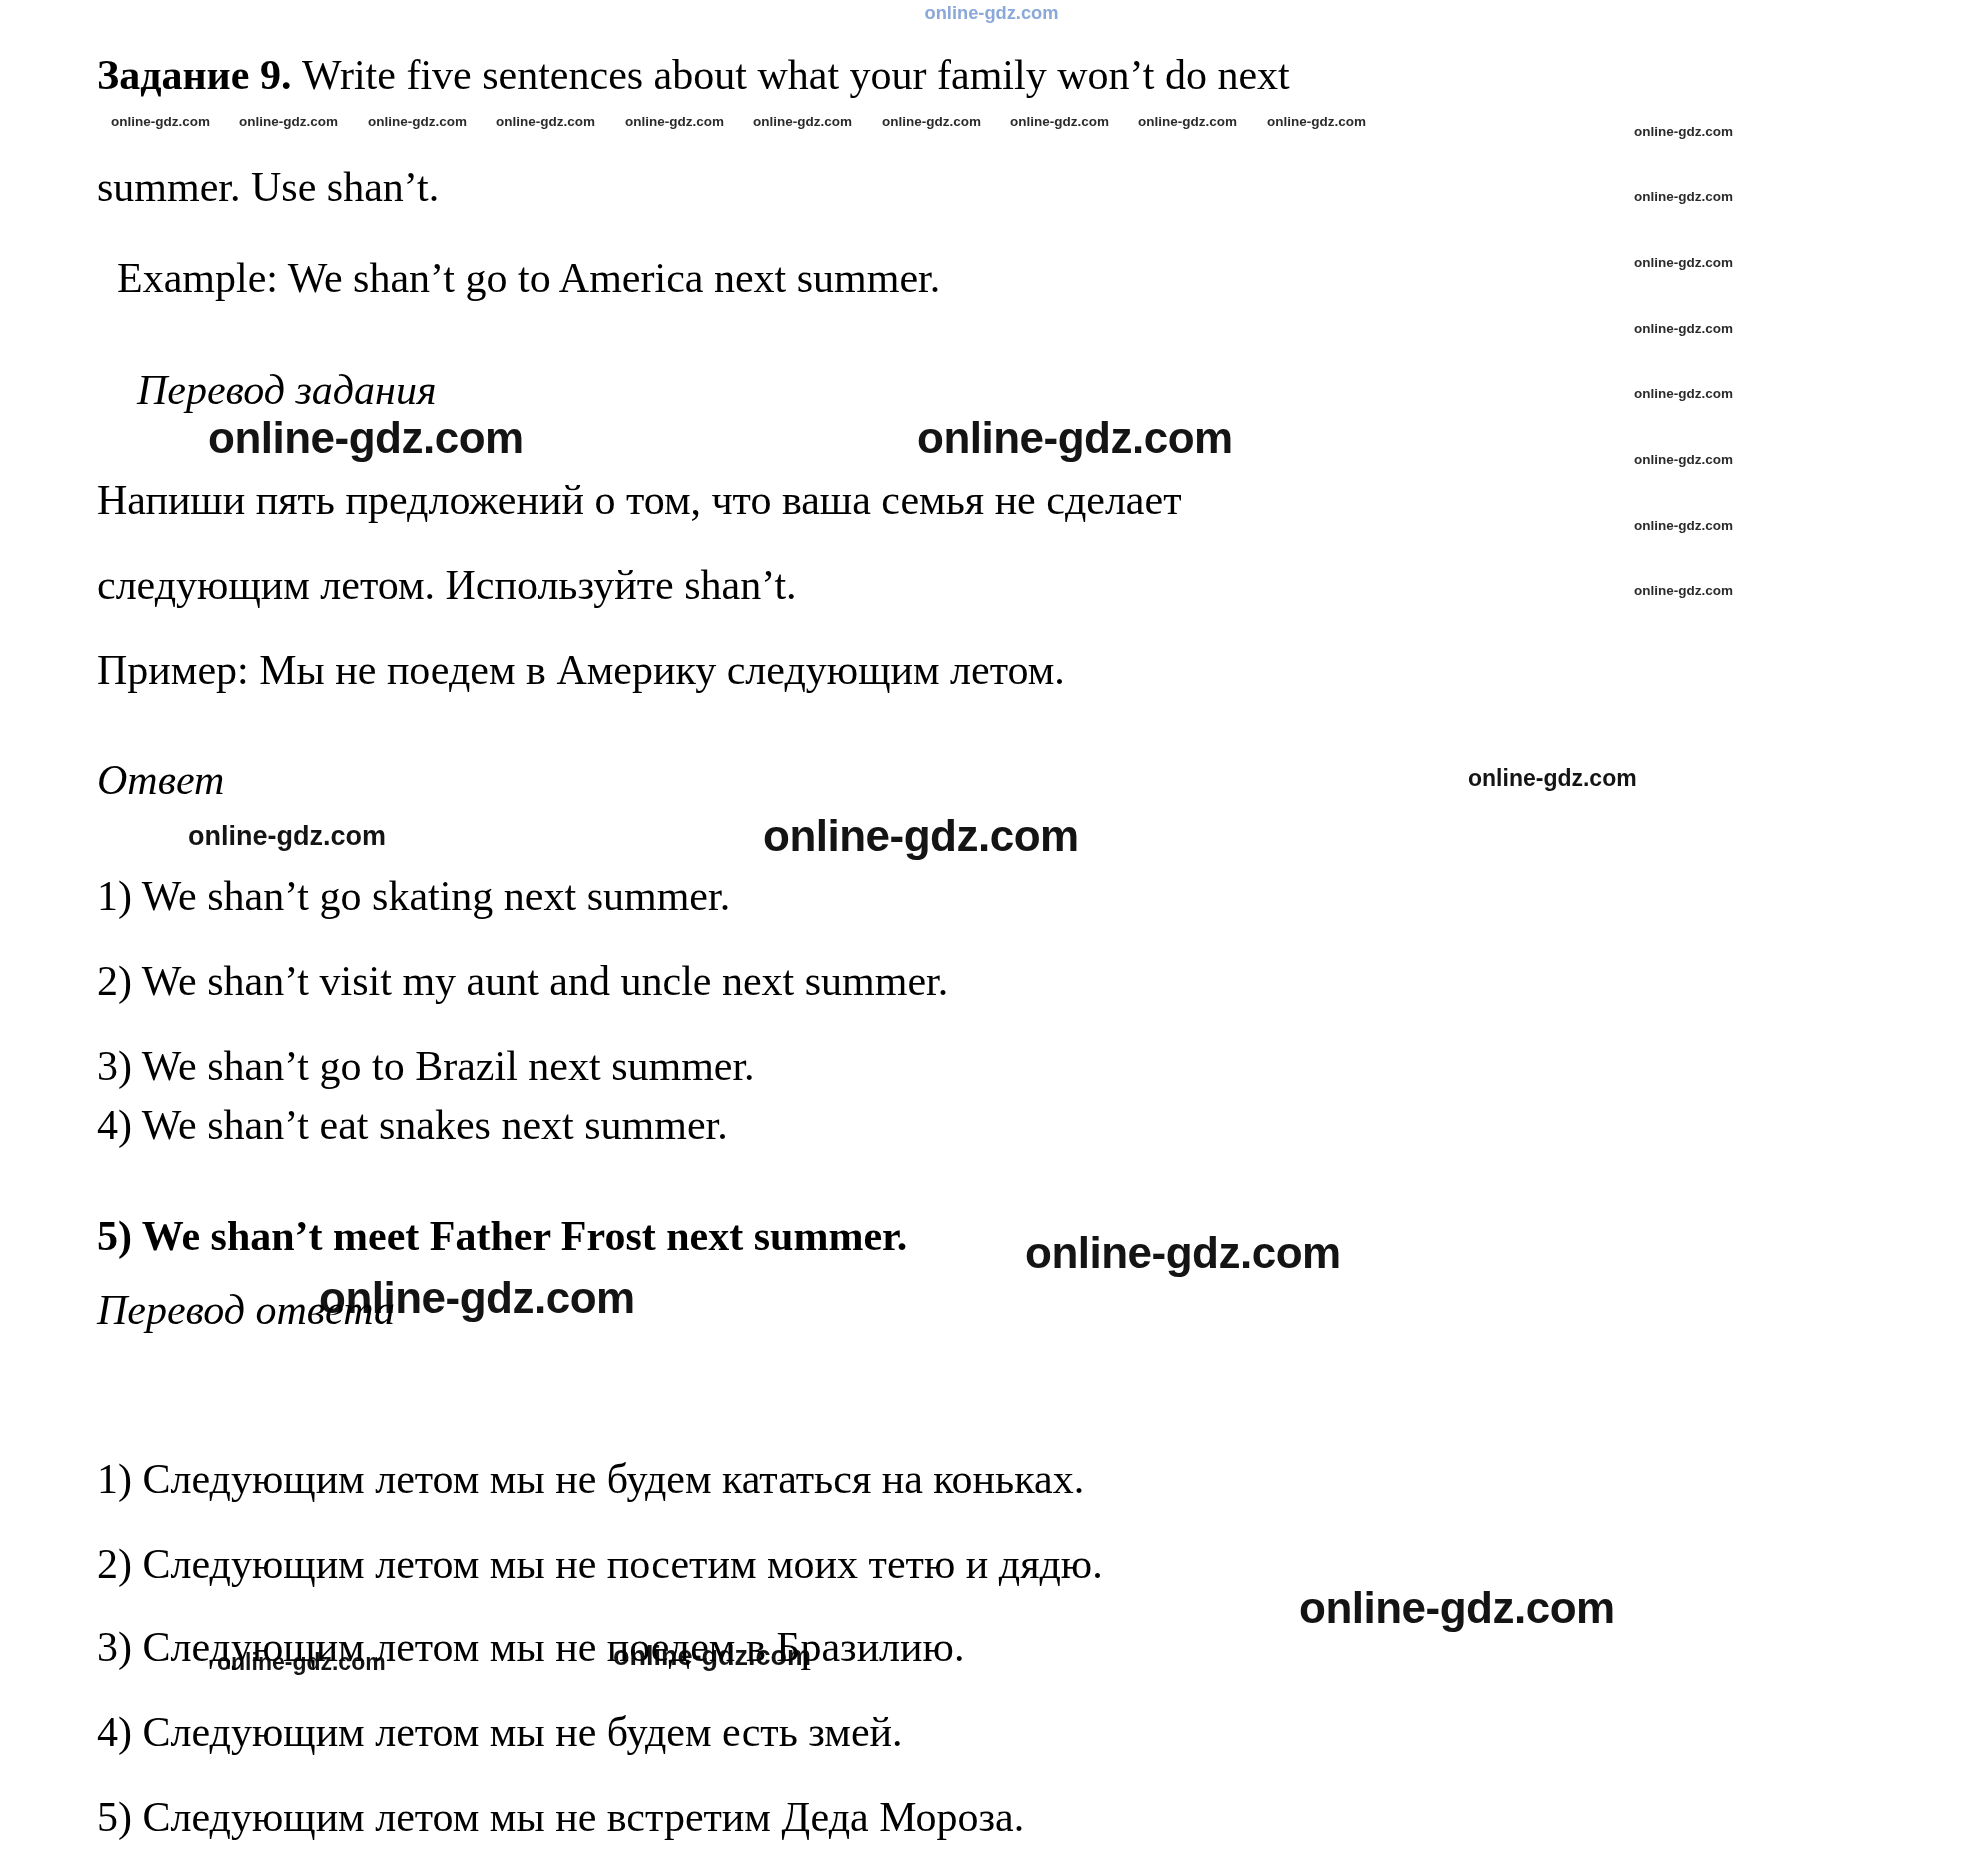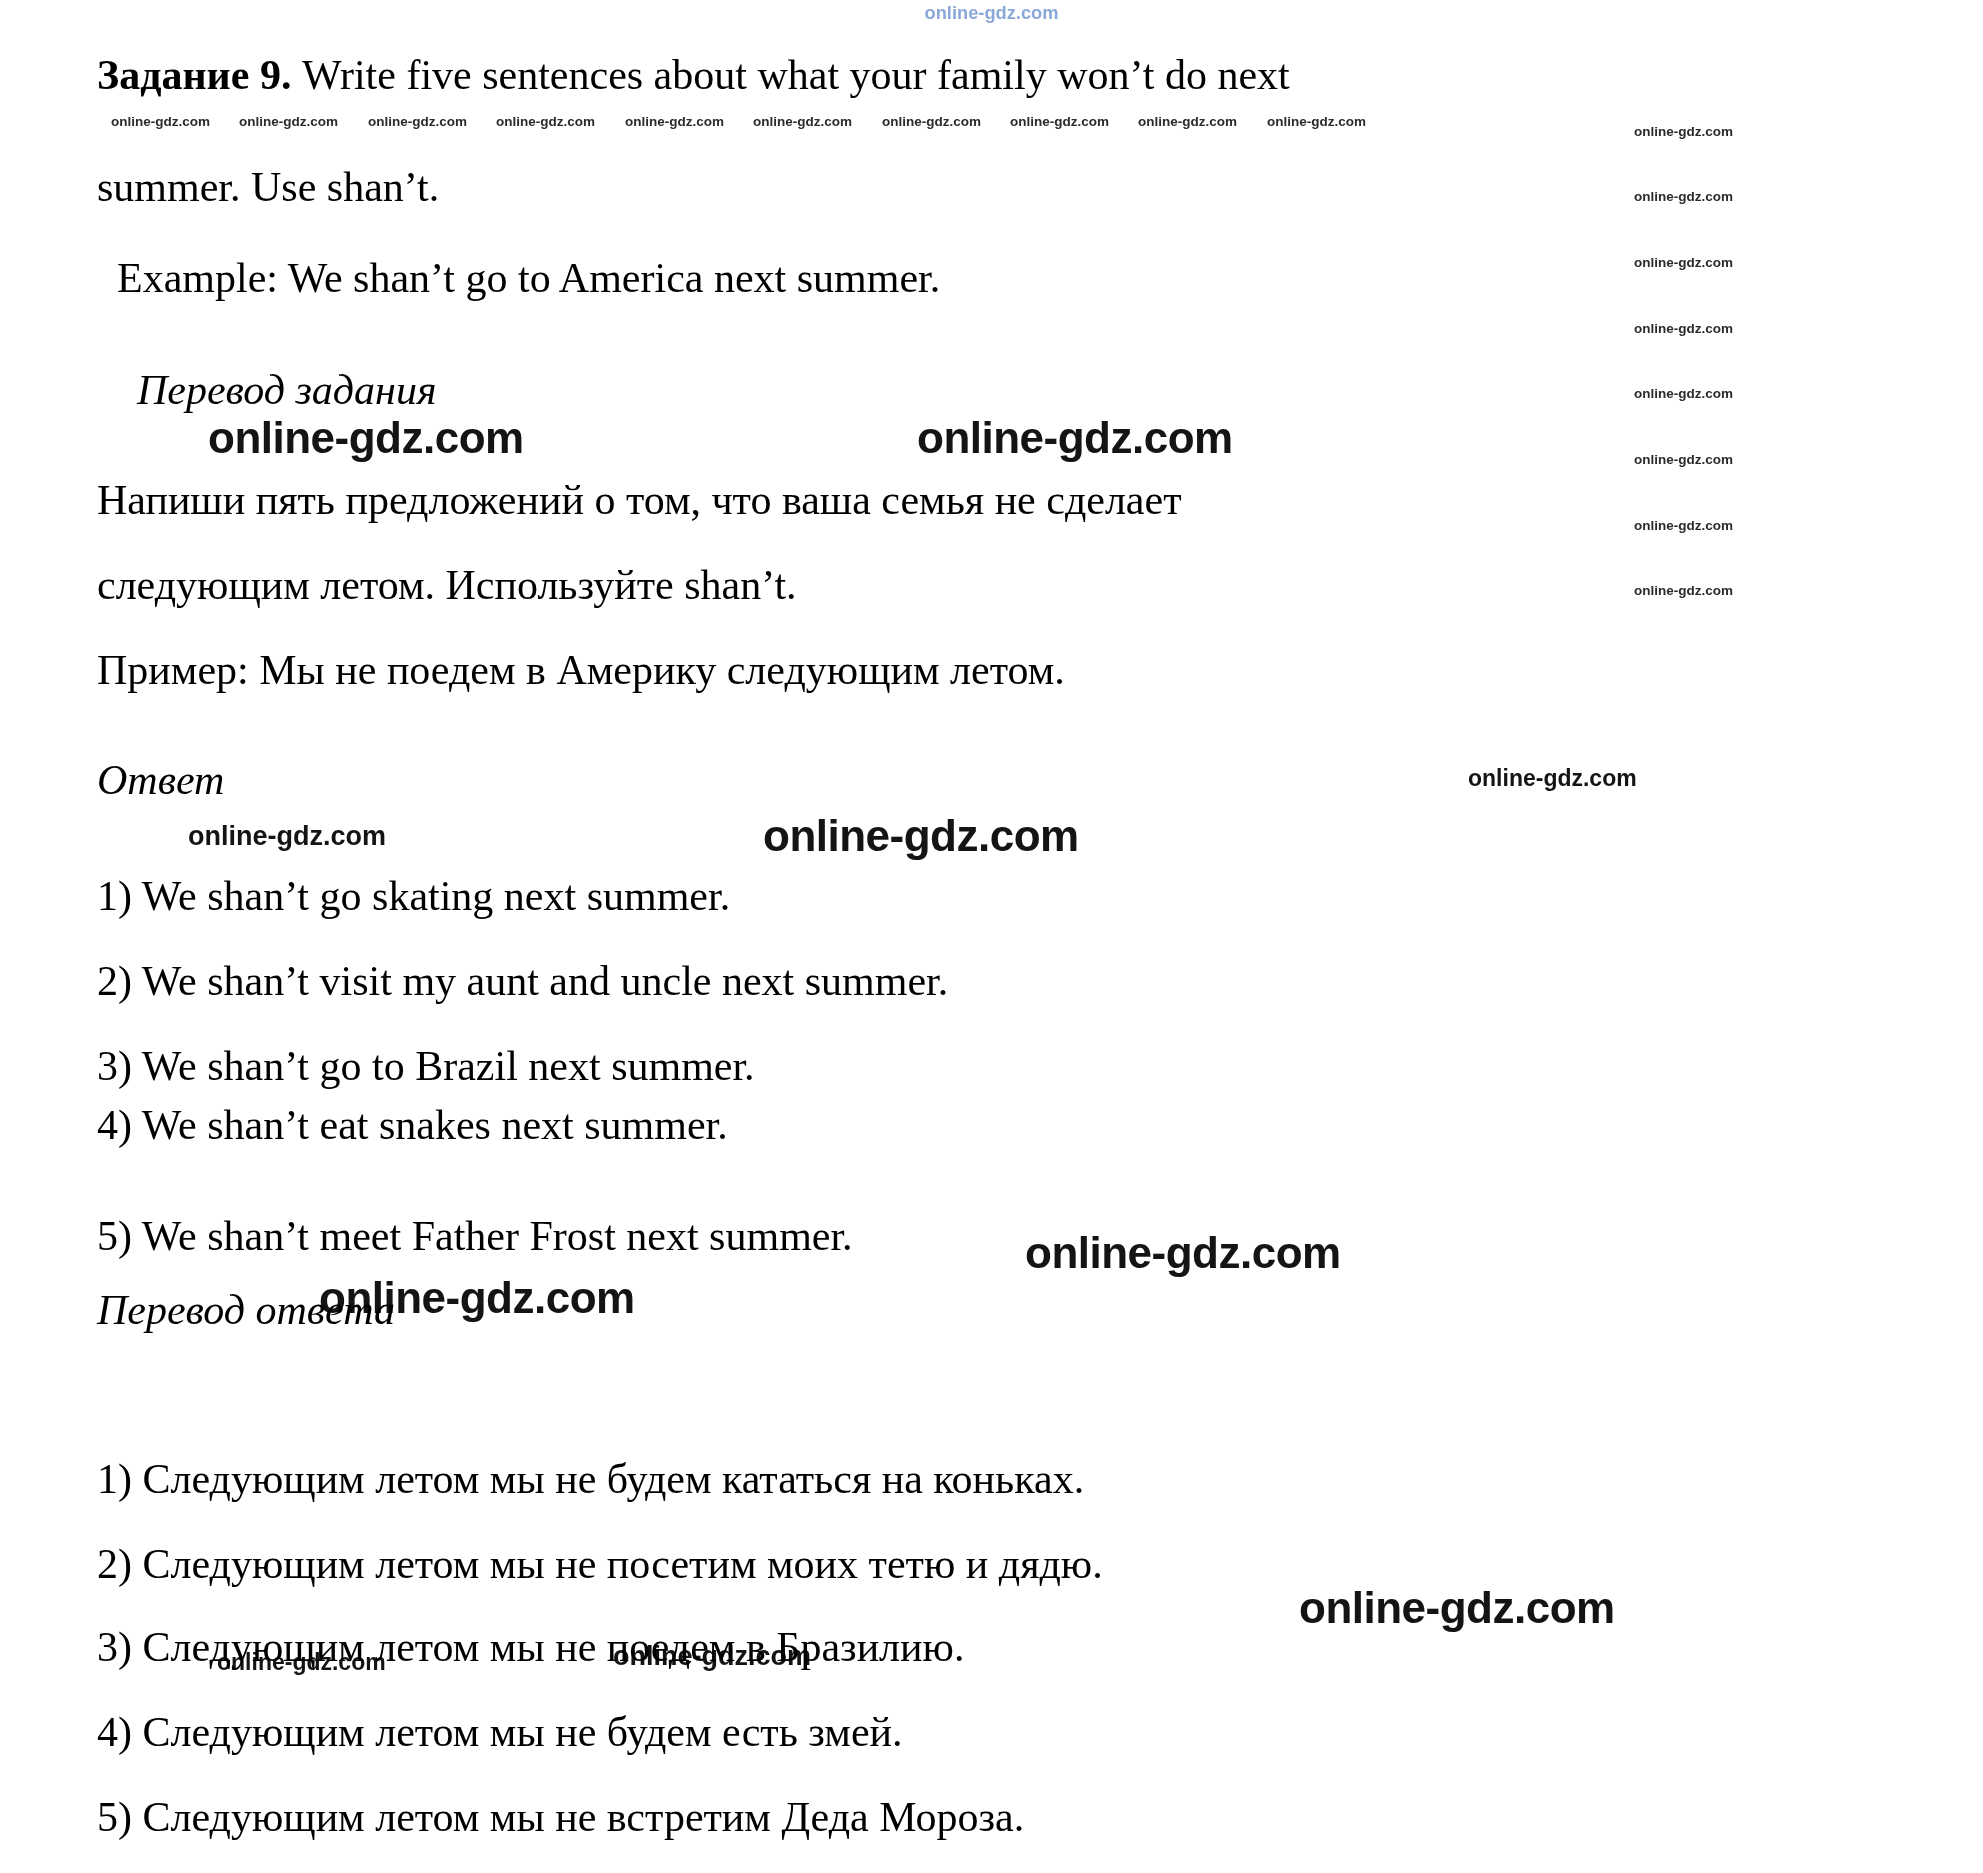--- a/index.html
+++ b/index.html
@@ -106,21 +106,21 @@
   <div class="t italic" style="top:365px;margin-left:40px;">Перевод задания</div>
   <div class="t" style="top:475px;">Напиши пять предложений о том, что ваша семья не сделает</div>
   <div class="t" style="top:645px;">Пример: Мы не поедем в Америку следующим летом.</div>
   <div class="t" style="top:560px;">следующим летом. Используйте shan’t.</div>
 
   <div class="t italic" style="top:755px;">Ответ</div>
   <div class="t" style="top:871px;">1) We shan’t go skating next summer.</div>
   <div class="t" style="top:956px;">2) We shan’t visit my aunt and uncle next summer.</div>
   <div class="t" style="top:1041px;">3) We shan’t go to Brazil next summer.</div>
   <div class="t" style="top:1100px;">4) We shan’t eat snakes next summer.</div>
-  <div class="t" style="top:1211px;">5) We shan’t meet Father Frost next summer.</div>
+  <div class="t" style="top:1211px;font-weight:bold;">5) We shan’t meet Father Frost next summer.</div>
 
   <div class="t italic" style="top:1285px;">Перевод ответа</div>
   <div class="t" style="top:1454px;">1) Следующим летом мы не будем кататься на коньках.</div>
   <div class="t" style="top:1539px;">2) Следующим летом мы не посетим моих тетю и дядю.</div>
   <div class="t" style="top:1622px;">3) Следующим летом мы не поедем в Бразилию.</div>
   <div class="t" style="top:1707px;">4) Следующим летом мы не будем есть змей.</div>
   <div class="t" style="top:1792px;">5) Следующим летом мы не встретим Деда Мороза.</div>
 
 </div>
 

